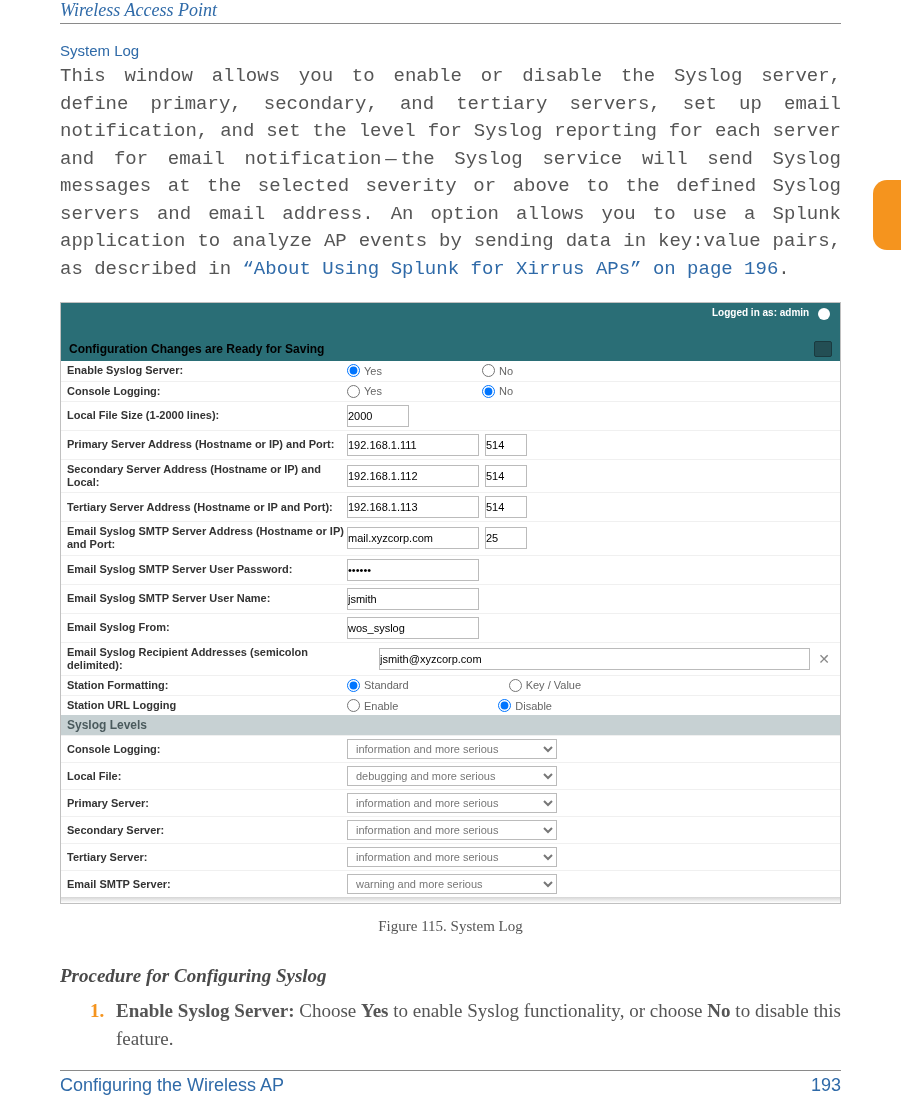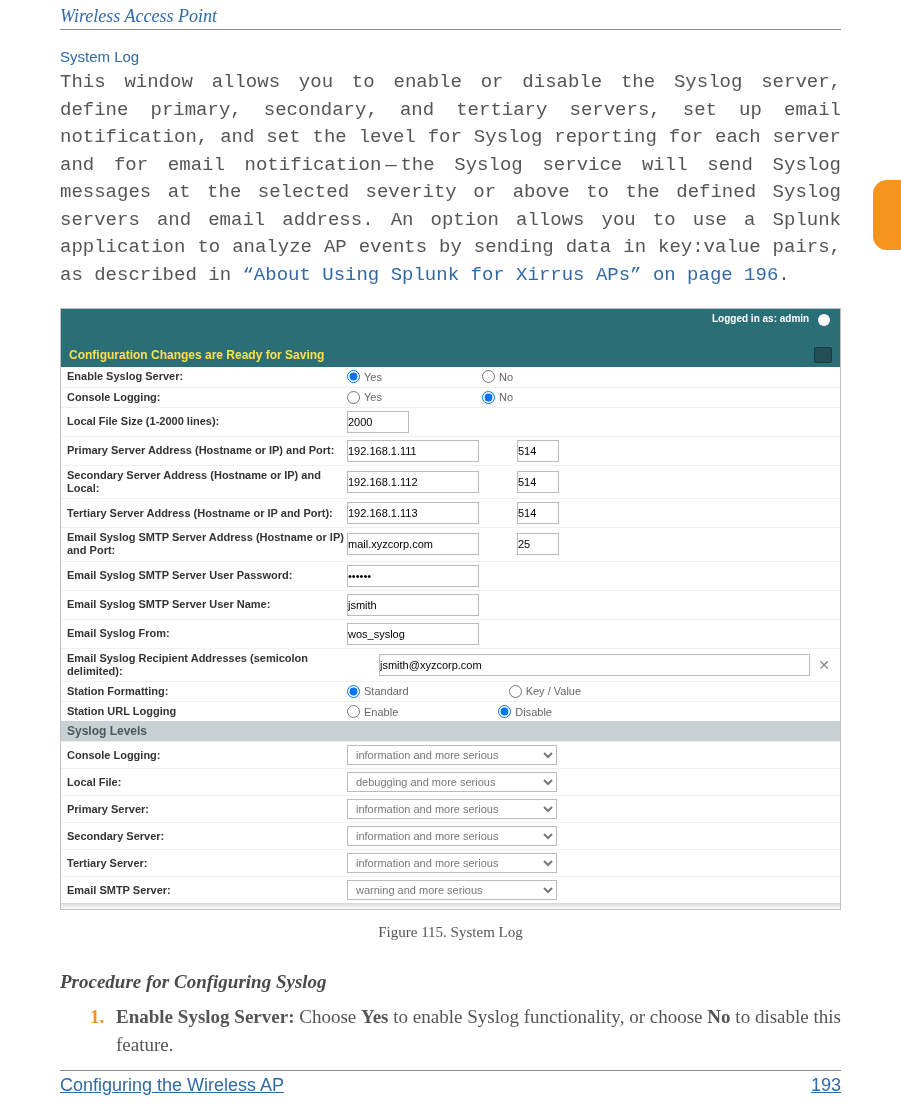--- a/index.html
+++ b/index.html
@@ -11,21 +11,21 @@
     color: #3a3a3a;
     position: relative;
     background: #fff;
     box-sizing: border-box;
     padding: 0 60px;
   }
   .running-head {
     color: #2f6aa8;
     font-size: 18px;
     font-style: italic;
-    padding-top: 6px;
+    padding-top: 0;
   }
   hr.top-rule {
     border: none;
     border-top: 1px solid #8a8a8a;
     margin-top: 2px;
   }
   .section-title {
     color: #2f6aa8;
     font-family: Arial, Helvetica, sans-serif;
     font-size: 15px;
@@ -78,21 +78,21 @@
   .shot-login .icon {
     display: inline-block;
     width: 12px; height: 12px;
     background: #fff;
     border-radius: 50%;
     vertical-align: middle;
     margin-left: 6px;
   }
   .shot-bar {
     background: #2a6e76;
-    color: #fde047;
+    color: #000000;
     padding: 4px 8px;
     font-size: 12px;
     font-weight: bold;
     display: flex;
     justify-content: space-between;
     align-items: center;
   }
   .shot-bar .disk {
     width: 16px; height: 14px;
     background: #234e54;
@@ -130,21 +130,21 @@
   }
   .radio-pair label { display: inline-flex; align-items: center; gap: 4px; }
   input[type=radio] { margin: 0; }
   input.tiny {
     border: 1px solid #bbb;
     padding: 2px 0;
     font-size: 11px;
     height: 16px;
   }
   .w-host { width: 130px; }
-  .w-port { width: 40px; margin-left: 32px; }
+  .w-port { width: 40px; }
   .w-short { width: 60px; }
   .w-user { width: 130px; }
   .w-full { flex: 1; }
   .flex-wide { display: flex; width: 100%; gap: 4px; align-items: center; margin-left: 32px; }
   .clearx {
     color: #888;
     font-size: 14px;
     padding: 0 4px;
   }
   .sub-bar {
@@ -209,21 +209,20 @@
     border: none;
     border-top: 1px solid #8a8a8a;
     margin-bottom: 4px;
   }
   .footer-row {
     display: flex;
     justify-content: space-between;
     color: #2f6aa8;
     font-family: Arial, Helvetica, sans-serif;
     font-size: 18px;
-    text-decoration: underline;
   }
 </style>
 </head>
 <body>
 
 <div class="running-head">Wireless Access Point</div>
 <hr class="top-rule">
 
 <div class="side-tab"></div>
 

